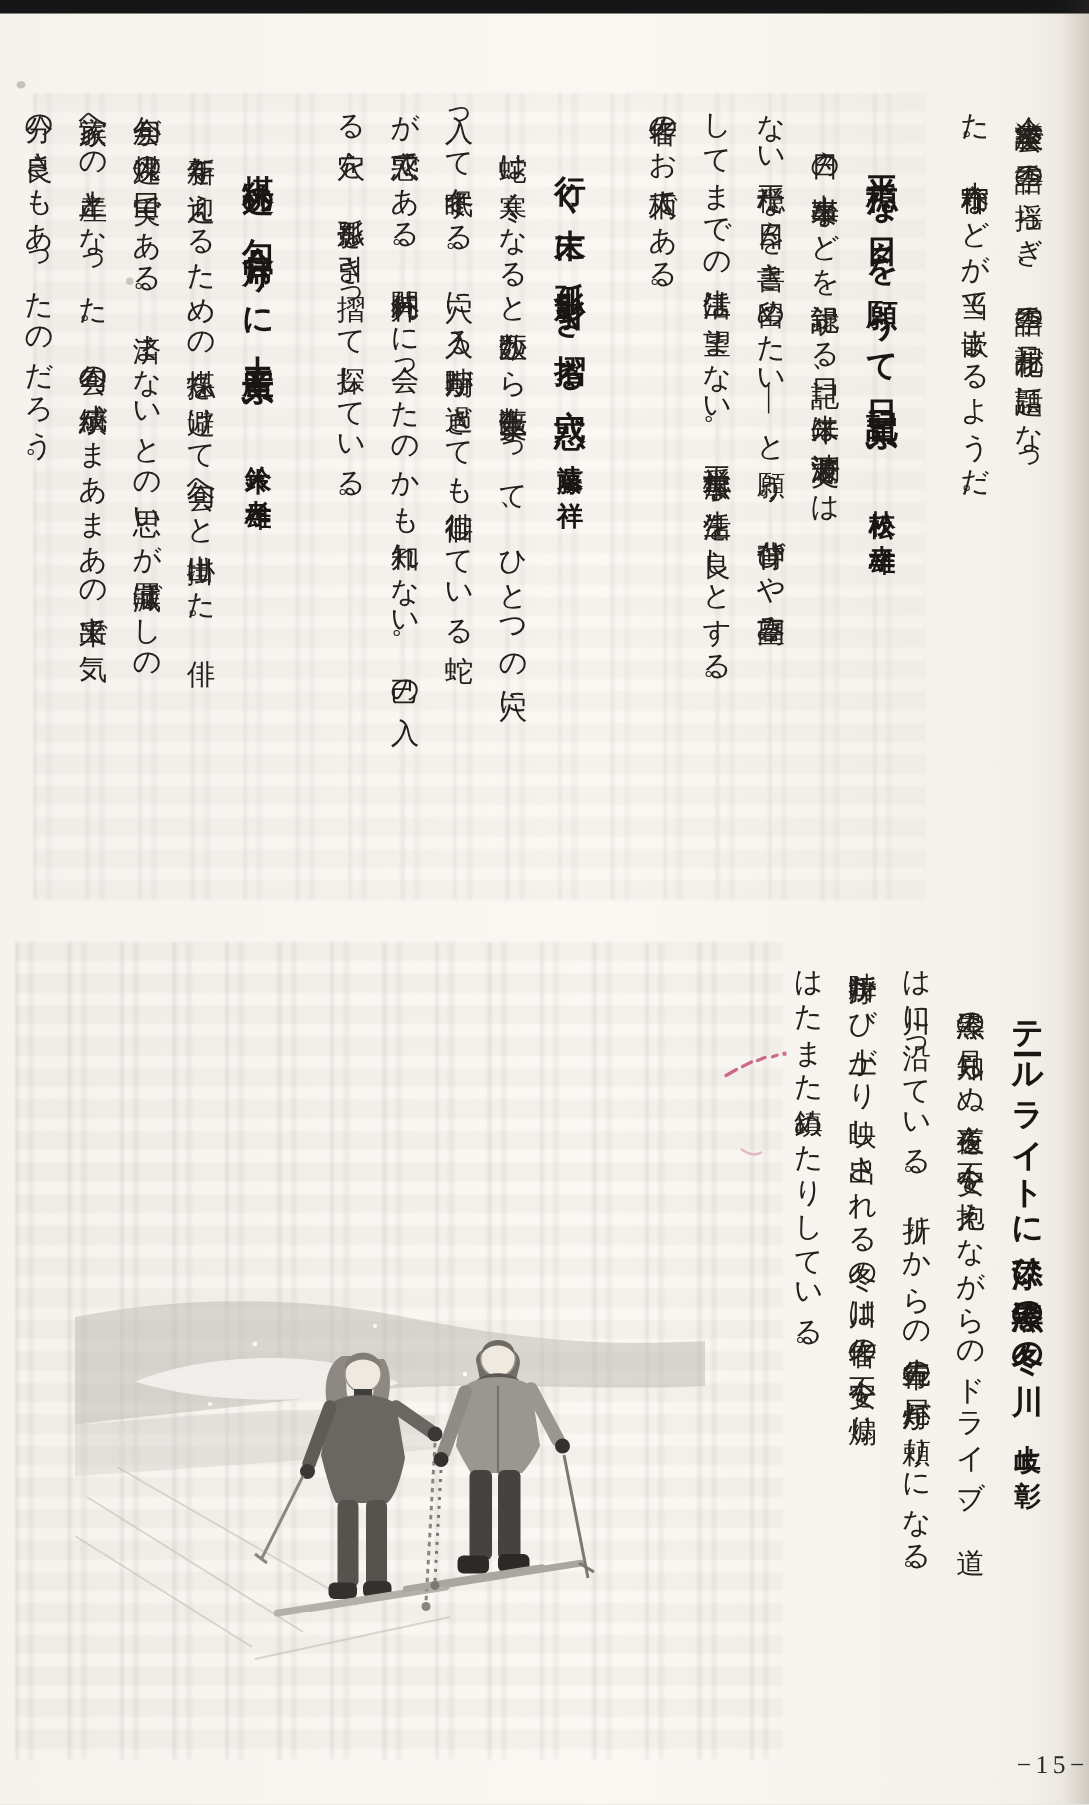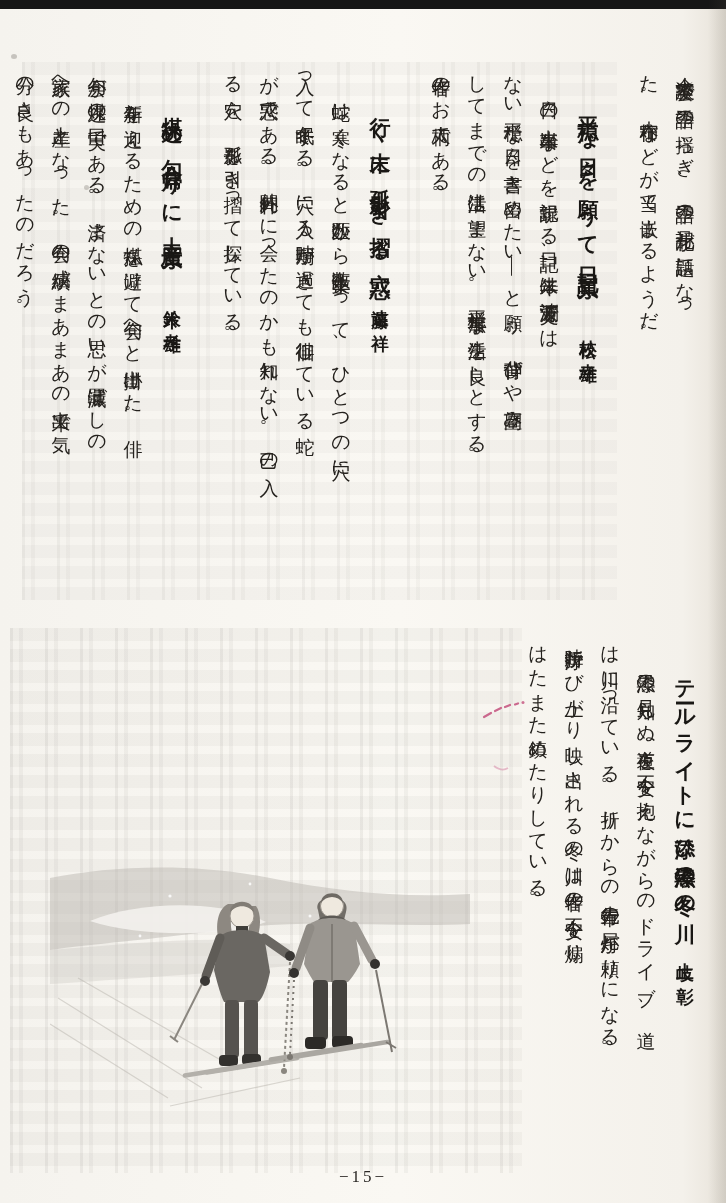--- a/index.html
+++ b/index.html
@@ -36,21 +36,21 @@
   .col.heading { font-weight:bold; font-size:21px; line-height:27px; width:27px;
     letter-spacing:6px; padding-top:38px; color:#191714; }
   .region-lower .col.heading { letter-spacing:1.8px; padding-top:33px; }
   .heading .author { font-size:17.5px; letter-spacing:2px; padding-top:28px; }
   .region-lower .heading .author { padding-top:40px; }
   .sec-spacer { width:9px; }
 
   .illustration { position:absolute; left:50px; top:826px; width:420px; height:315px; z-index:2; }
   .ink-marks { position:absolute; left:478px; top:690px; width:56px; height:92px; z-index:3; }
 
-  .page-number { position:absolute; left:0; right:0; bottom:16px; text-align:center;
+  .page-number { position:absolute; left:0; right:0; bottom:16px; text-align:right;
     font-size:17px; letter-spacing:3px; color:#2a2724; z-index:2; }
 </style>
 </head>
 <body>
 
 <div class="page">
 
   <div class="scan-bar"></div>
   <div class="gutter-shadow"></div>
   <div class="speck s1"></div>

